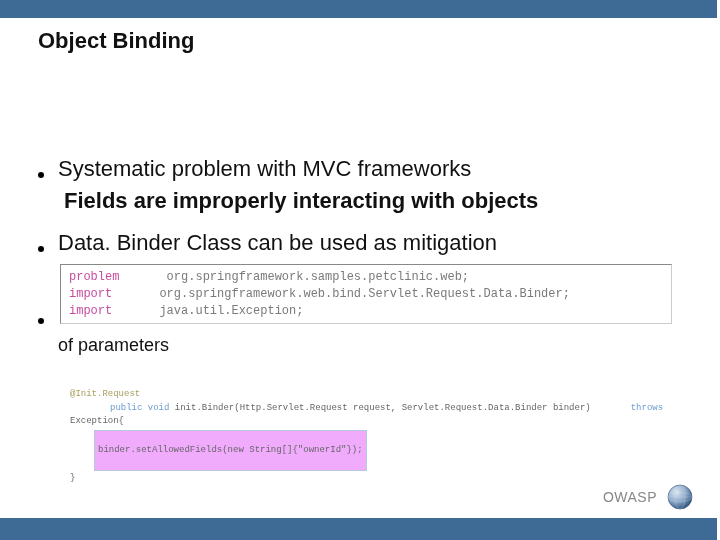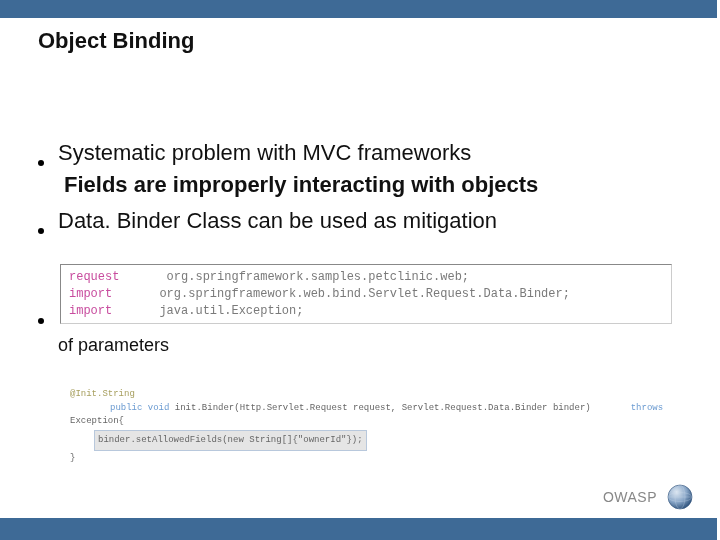--- a/index.html
+++ b/index.html
@@ -34,22 +34,23 @@
   .bullets {
     position: absolute;
     top: 140px;
     left: 38px;
     right: 38px;
     font-size: 22px;
     color: #111;
   }
   .bullet {
     display: flex;
-    align-items: flex-end;
+    align-items: center;
     margin-bottom: 6px;
+    margin-top: 16px;
   }
   .bullet .dot {
     width: 6px;
     height: 6px;
     background: #000;
     border-radius: 3px;
     margin-top: 12px;
     margin-right: 14px;
     flex-shrink: 0;
   }
@@ -109,23 +110,23 @@
     width: 600px;
     font-family: "Courier New", monospace;
     font-size: 9px;
     color: #666;
     line-height: 1.5;
   }
   .code-block2 .anno { color: #a8a060; }
   .code-block2 .kw2 { color: #6b9bd1; padding-left: 40px; }
   .code-block2 .highlight {
     display: inline-block;
-    background: #e5e5e5;
+    background: #f0abfc;
     border: 1px solid #b8c8dc;
-    padding: 3px 3px;
+    padding: 13px 3px;
     margin: 1px 0;
   }
   .bottombar {
     position: absolute;
     left: 0; right: 0;
     bottom: 0;
     height: 22px;
     background: #3e6a96;
   }
   .footer-area {
@@ -164,38 +165,38 @@
     </div>
     <div class="sub">Fields are improperly interacting with objects</div>
     <div class="bullet">
       <div class="dot"></div>
       <div>Data. Binder Class can be used as mitigation</div>
     </div>
   </div>
 
   <div class="code-overlay">
     <div>
-      <span class="kw">request</span><span class="pkg"> org.springframework.samples.petclinic.web;</span>
+      <span class="kw">problem</span><span class="pkg"> org.springframework.samples.petclinic.web;</span>
     </div>
     <div>
       <span class="kw">import</span><span class="pkg"> org.springframework.web.bind.Servlet.Request.Data.Binder;</span>
     </div>
     <div>
       <span class="kw">import</span><span class="pkg"> java.util.Exception;</span>
     </div>
   </div>
 
   <div class="b3">
     <div class="dot"></div>
     <div></div>
   </div>
   <div class="of-params">of parameters</div>
 
   <div class="code-block2">
-    <div><span class="anno">@Init.String</span></div>
+    <div><span class="anno">@Init.Request</span></div>
     <div>
       <span class="kw2">public void</span><span> init.Binder(Http.Servlet.Request request, Servlet.Request.Data.Binder binder)</span><span class="kw2">throws</span><span> Exception{</span>
     </div>
     <div style="padding-left:24px;">
       <span class="highlight">binder.setAllowedFields(new String[]{"ownerId"});</span>
     </div>
     <div>}</div>
   </div>
 
   <div class="footer-area">

